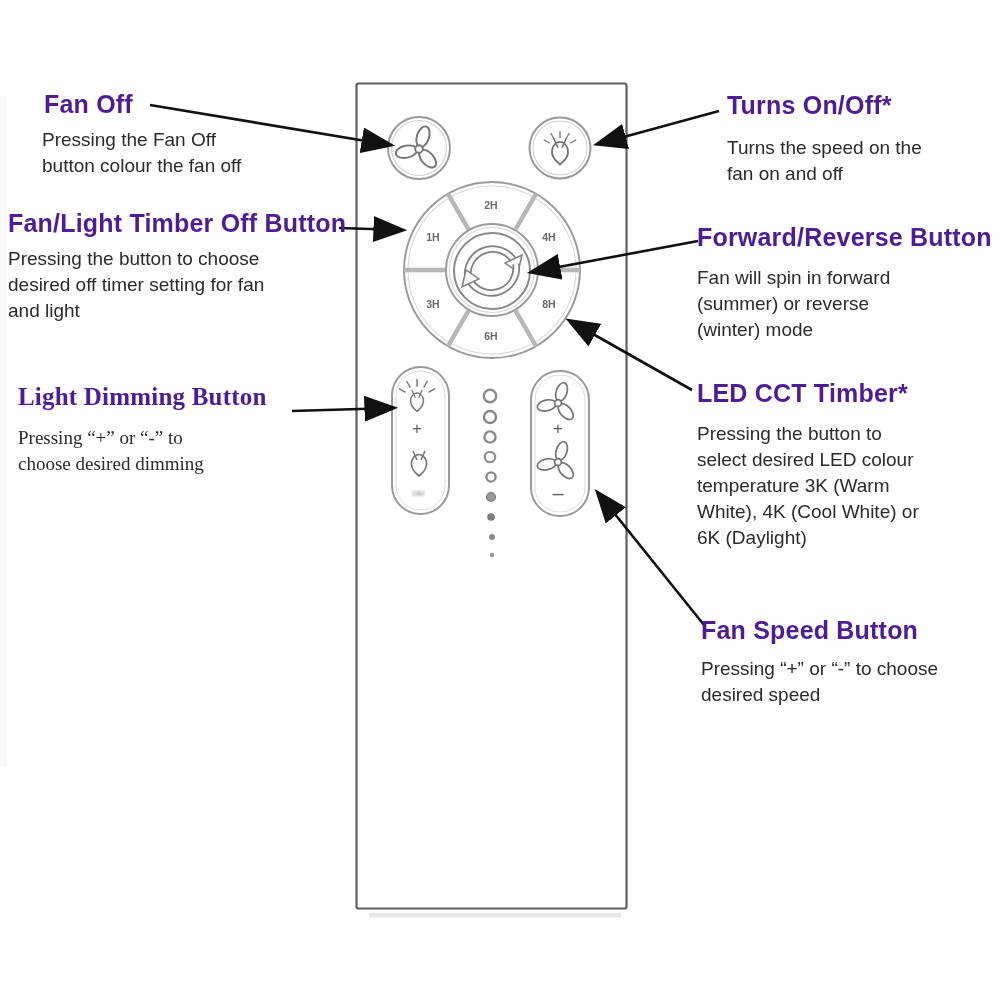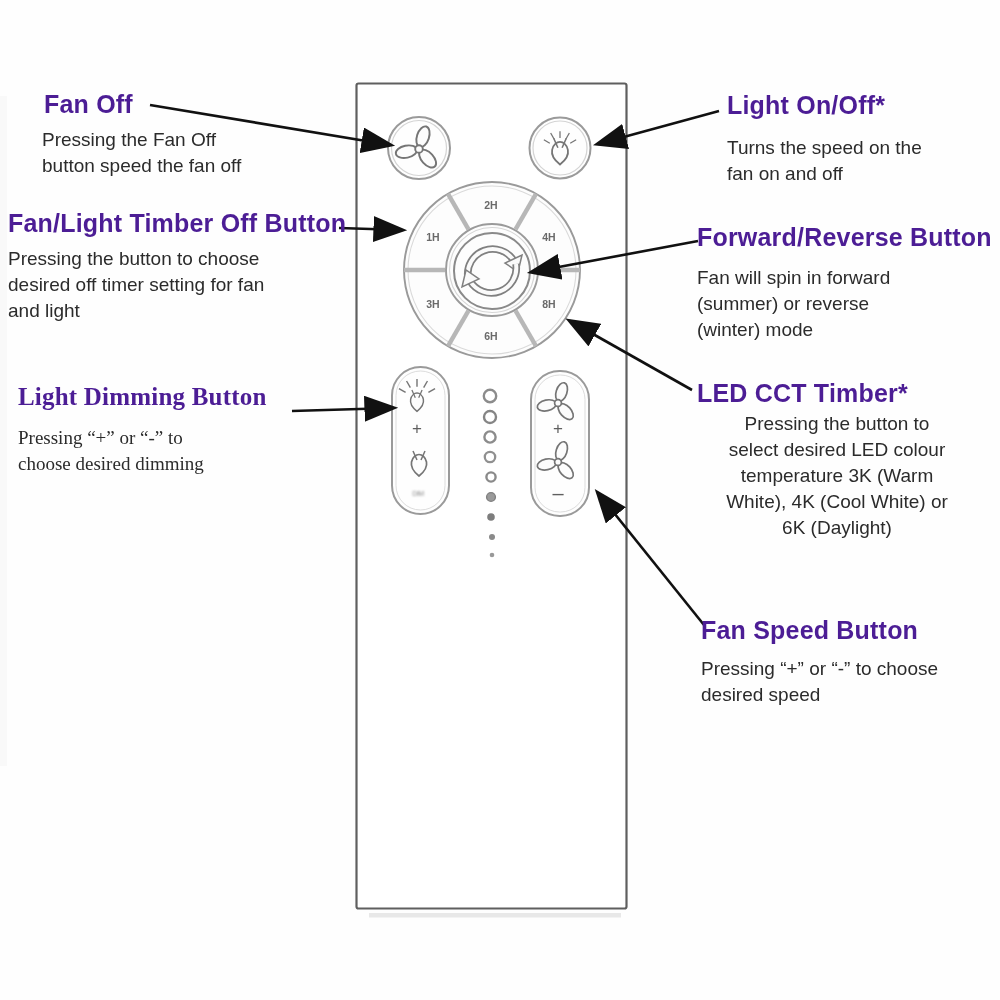--- a/index.html
+++ b/index.html
@@ -145,52 +145,52 @@
       <line x1="698" y1="241" x2="532" y2="272"></line>
       <line x1="692" y1="390" x2="570" y2="321"></line>
       <line x1="704" y1="625" x2="598" y2="493"></line>
       <line x1="292" y1="411" x2="393" y2="408"></line>
     </g>
   </svg>
 
   <div class="ann" style="left:44px;top:90px;width:260px;">
     <div class="title">Fan Off</div>
     <div class="desc" style="margin-left:-2px;">Pressing the Fan Off
-button speed the fan off</div>
+button colour the fan off</div>
   </div>
 
   <div class="ann" style="left:8px;top:209px;width:345px;">
     <div class="title">Fan/Light Timber Off Button</div>
     <div class="desc">Pressing the button to choose
 desired off timer setting for fan
 and light</div>
   </div>
 
   <div class="ann" style="left:18px;top:383px;width:300px;font-family:Liberation Serif, serif;">
     <div class="title">Light Dimming Button</div>
     <div class="desc" style="margin-top:14px;">Pressing “+” or “-” to
 choose desired dimming</div>
   </div>
 
   <div class="ann" style="left:727px;top:91px;width:250px;">
-    <div class="title">Light On/Off*</div>
+    <div class="title">Turns On/Off*</div>
     <div class="desc" style="margin-top:15px;">Turns the speed on the
 fan on and off</div>
   </div>
 
   <div class="ann" style="left:697px;top:223px;width:295px;">
     <div class="title">Forward/Reverse Button</div>
     <div class="desc" style="margin-top:13px;">Fan will spin in forward
 (summer) or reverse
 (winter) mode</div>
   </div>
 
   <div class="ann" style="left:697px;top:379px;width:280px;">
     <div class="title">LED CCT Timber*</div>
-    <div class="desc" style="margin-top:3px;text-align:center;">Pressing the button to
+    <div class="desc" style="margin-top:13px;">Pressing the button to
 select desired LED colour
 temperature 3K (Warm
 White), 4K (Cool White) or
 6K (Daylight)</div>
   </div>
 
   <div class="ann" style="left:701px;top:616px;width:290px;">
     <div class="title">Fan Speed Button</div>
     <div class="desc" style="margin-top:11px;">Pressing “+” or “-” to choose
 desired speed</div>

